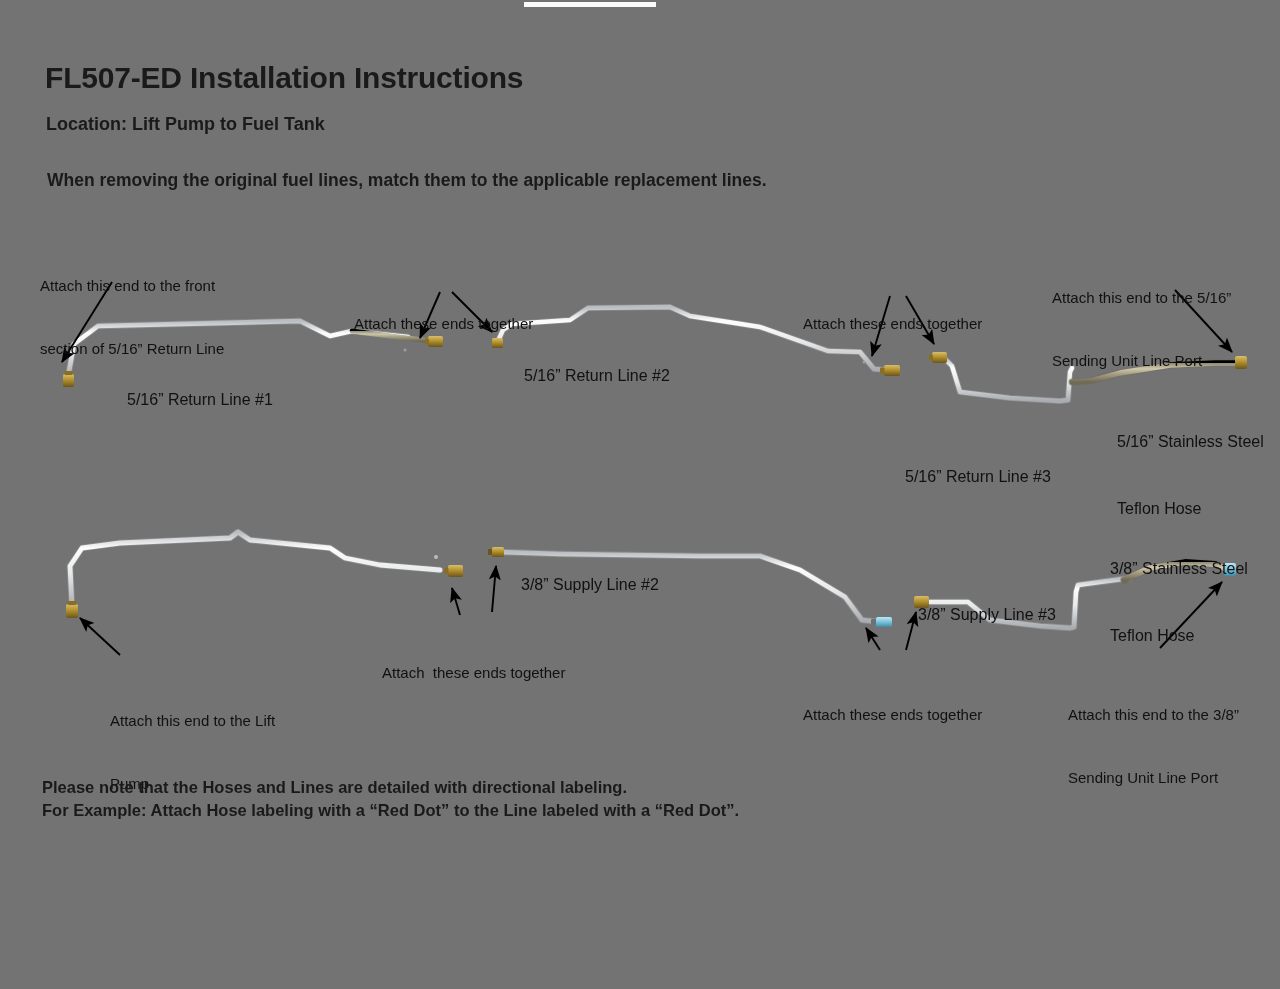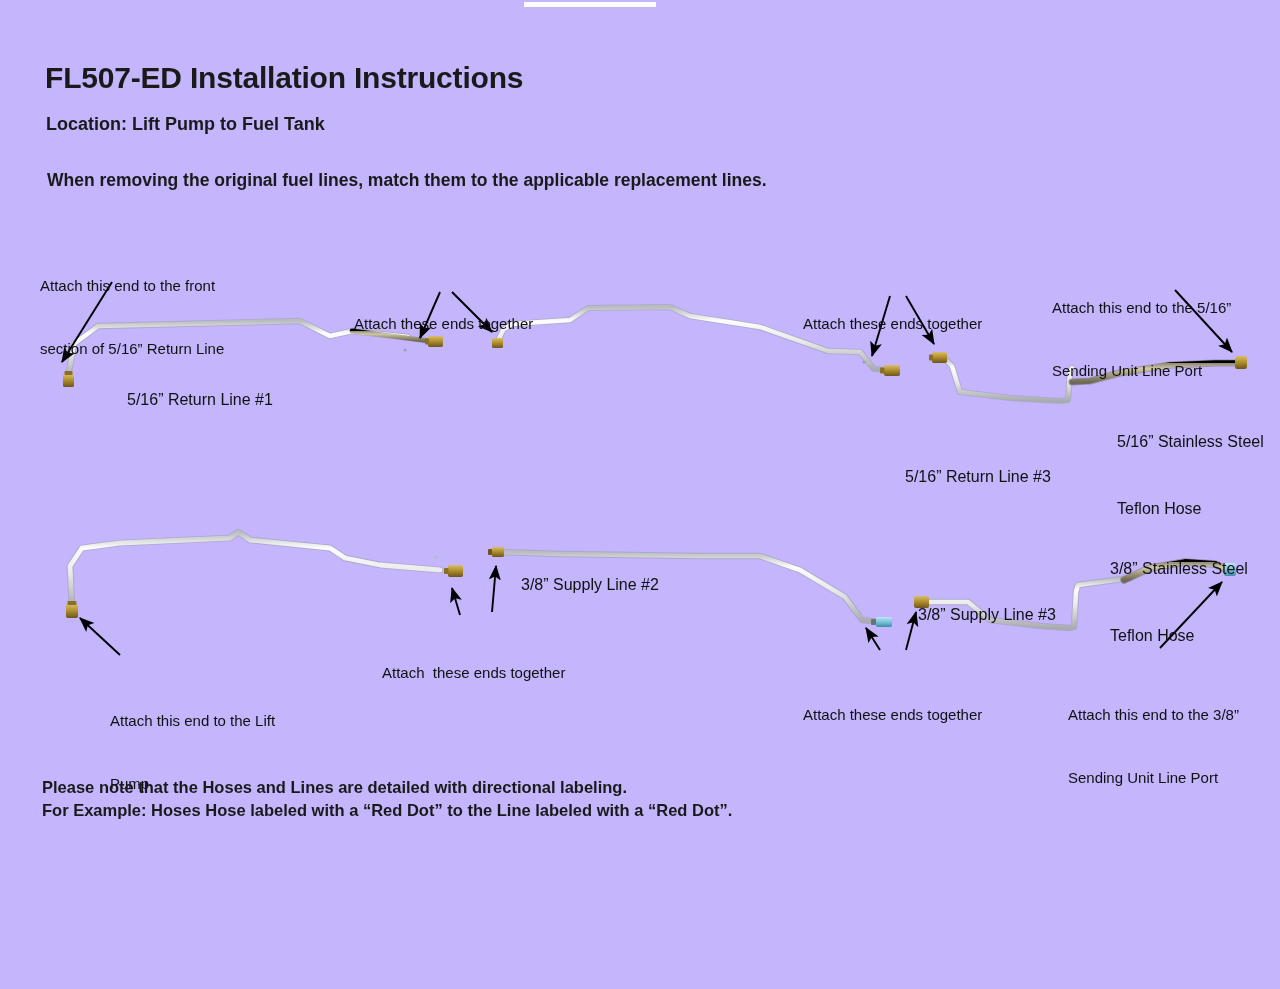--- a/index.html
+++ b/index.html
@@ -9,21 +9,21 @@
     background: #ffffff;
   }
   body {
     font-family: "Liberation Sans", sans-serif;
     color: #1a1a1a;
   }
   #page {
     position: relative;
     width: 1280px;
     height: 989px;
-    background: #c4b5fd;
+    background: #737373;
     overflow: hidden;
   }
   .top-band {
     position: absolute;
     left: 524px;
     top: 2px;
     width: 132px;
     height: 5px;
     background: #fbfbfb;
   }
@@ -249,29 +249,32 @@
   </div>
 
   <div class="callout" style="left:354px; top:270px;">
     <div>Attach these ends together</div>
   </div>
 
   <div class="callout" style="left:803px; top:270px;">
     <div>Attach these ends together</div>
   </div>
 
-  <div class="callout" style="left:1052px; top:254px;">
+  <div class="callout" style="left:1052px; top:244px;">
     <div>Attach this end to the 5/16”</div>
     <div>Sending Unit Line Port</div>
   </div>
 
   <div class="part-label" style="left:127px; top:344px;">
     <div>5/16” Return Line #1</div>
   </div>
 
+  <div class="part-label" style="left:524px; top:320px;">
+    <div>5/16” Return Line #2</div>
+  </div>
 
   <div class="part-label" style="left:905px; top:421px;">
     <div>5/16” Return Line #3</div>
   </div>
 
   <div class="part-label" style="left:1117px; top:386px;">
     <div>5/16” Stainless Steel</div>
     <div>Teflon Hose</div>
   </div>
 
@@ -301,15 +304,15 @@
   <div class="part-label" style="left:918px; top:559px;">
     <div>3/8” Supply Line #3</div>
   </div>
 
   <div class="part-label" style="left:1110px; top:513px;">
     <div>3/8” Stainless Steel</div>
     <div>Teflon Hose</div>
   </div>
 
   <div class="footnote footnote-1">Please note that the Hoses and Lines are detailed with directional labeling.</div>
-  <div class="footnote footnote-2">For Example: Hoses Hose labeled with a “Red Dot” to the Line labeled with a “Red Dot”.</div>
+  <div class="footnote footnote-2">For Example: Attach Hose labeling with a “Red Dot” to the Line labeled with a “Red Dot”.</div>
 
 </div>
 
 </body></html>

